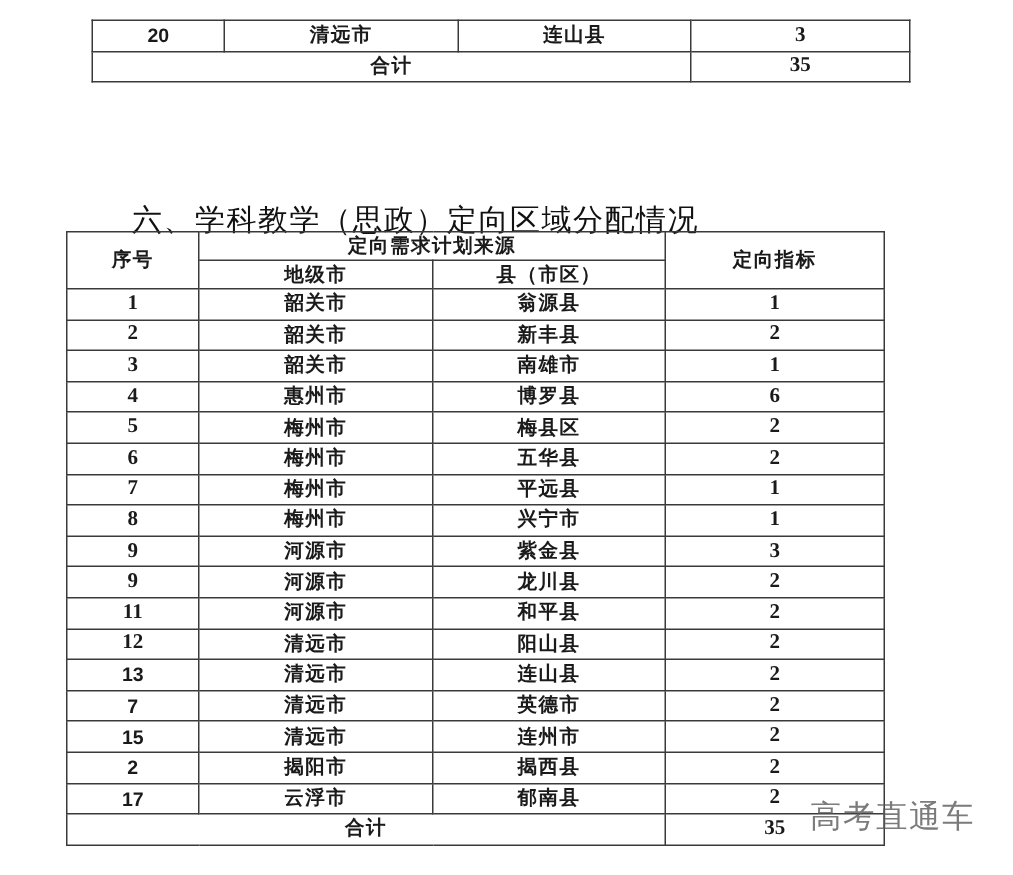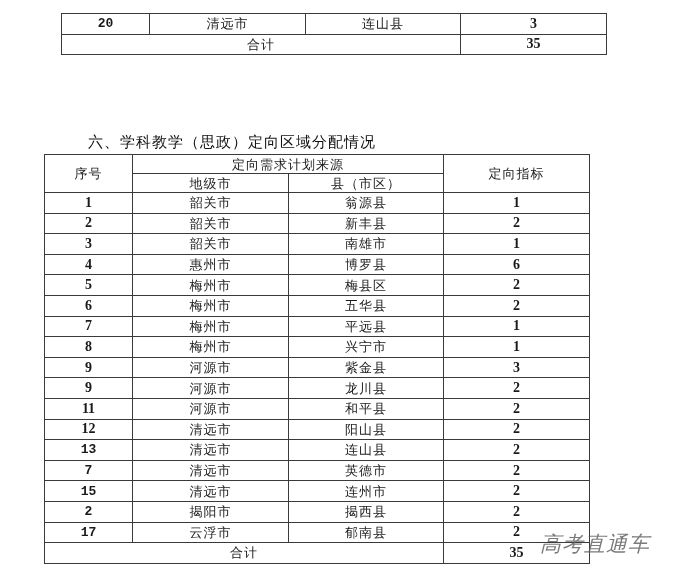--- a/index.html
+++ b/index.html
@@ -7,29 +7,29 @@
       width: 675px; height: 583px; background: #ffffff; position: relative; overflow: hidden;
       font-family: "DejaVu Sans", "Liberation Sans", sans-serif; color: #1a1a1a;
     }
     table { border-collapse: collapse; position: absolute; table-layout: fixed; }
     td { border: 1px solid #3a3a3a; text-align: center; padding: 0; font-size: 13px; line-height: 1; }
     .t1 { left: 61px; top: 13px; width: 545px; }
     .t1 td { height: 19.5px; }
     .t2 { left: 44px; top: 154px; width: 545px; }
     .t2 td { height: 19.6px; }
     .t2 .hdr td { height: 18px; }
-    .num-sans { font-family: Liberation Mono, monospace; font-weight: bold; font-size: 13px; }
+    .num-sans { font-family: Liberation Sans, sans-serif; font-weight: bold; font-size: 13px; }
     .num-serif { font-family: "Liberation Serif", serif; font-weight: bold; font-size: 14px; }
-    .cjk { font-size: 13px; letter-spacing: 1px; }
+    .cjk { font-size: 13px; letter-spacing: 1px; font-weight: bold; }
     .section-title {
-      position: absolute; left: 88px; top: 133px; font-size: 15px; letter-spacing: 1px; color: #111;
+      position: absolute; left: 88px; top: 133px; font-size: 20px; letter-spacing: 1px; color: #111;
     }
     .watermark {
       position: absolute; left: 540px; top: 530px; font-size: 21px; color: rgba(90,90,90,0.8);
-      letter-spacing: 1px; pointer-events: none; font-style: italic;
+      letter-spacing: 1px; pointer-events: none;
     }
   </style>
 </head>
 <body>
 
 <table class="t1">
   <colgroup>
       <col style="width:88px">
       <col style="width:156px">
       <col style="width:155px">

